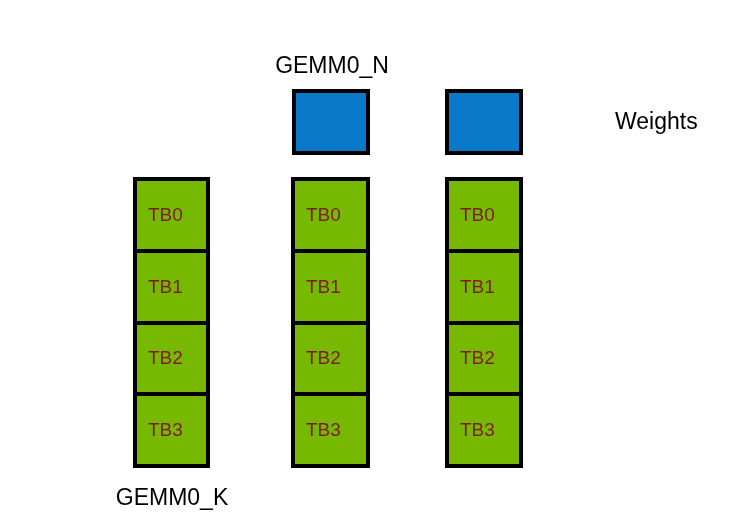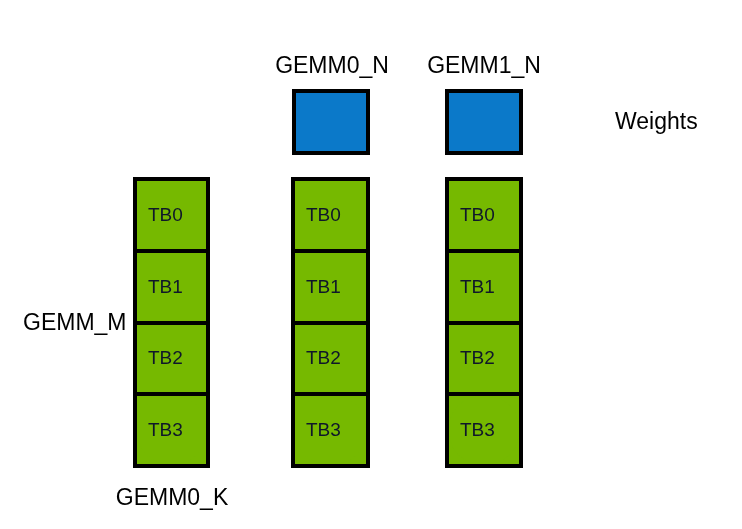--- a/index.html
+++ b/index.html
@@ -49,52 +49,47 @@
   }
   .act-cell {
     flex: 1 1 0;
     background: #76b900;
     box-sizing: border-box;
     border-bottom: 4px solid #000000;
     display: flex;
     align-items: center;
     justify-content: flex-start;
     padding-left: 11px;
-    color: #0f172a;
+    color: #7f1d1d;
     font-size: 19px;
     font-family: "Liberation Sans", sans-serif;
   }
   .act-cell:last-child {
     border-bottom: none;
     border-radius: 32px;
   }
 </style>
 </head>
 <body>
 
 <div id="canvas">
 
   <div class="lbl lbl-center" style="left:264px; top:8px; width:136px;">
     <div>GEMM0_N</div>
     <div>= TB_N</div>
   </div>
 
-  <div class="lbl lbl-center" style="left:416px; top:8px; width:136px;">
-    <div>GEMM1_N</div>
-    <div>= TB_N</div>
-  </div>
 
   <div class="weight-box" style="left:292px; top:89px; width:78px; height:66px;"></div>
 
   <div class="weight-box" style="left:445px; top:89px; width:78px; height:66px;"></div>
 
   <div class="lbl" style="left:602px; top:110px;margin-left:13px;">Weights</div>
 
 
-  <div class="lbl" style="left:23px; top:311px;">GEMM_M</div>
 
   <div class="act-col" style="left:133px; top:177px; width:77px; height:291px;">
     <div class="act-cell">TB0</div>
     <div class="act-cell">TB1</div>
     <div class="act-cell">TB2</div>
     <div class="act-cell">TB3</div>
   </div>
 
   <div class="act-col" style="left:291px; top:177px; width:79px; height:291px;">
     <div class="act-cell">TB0</div>

